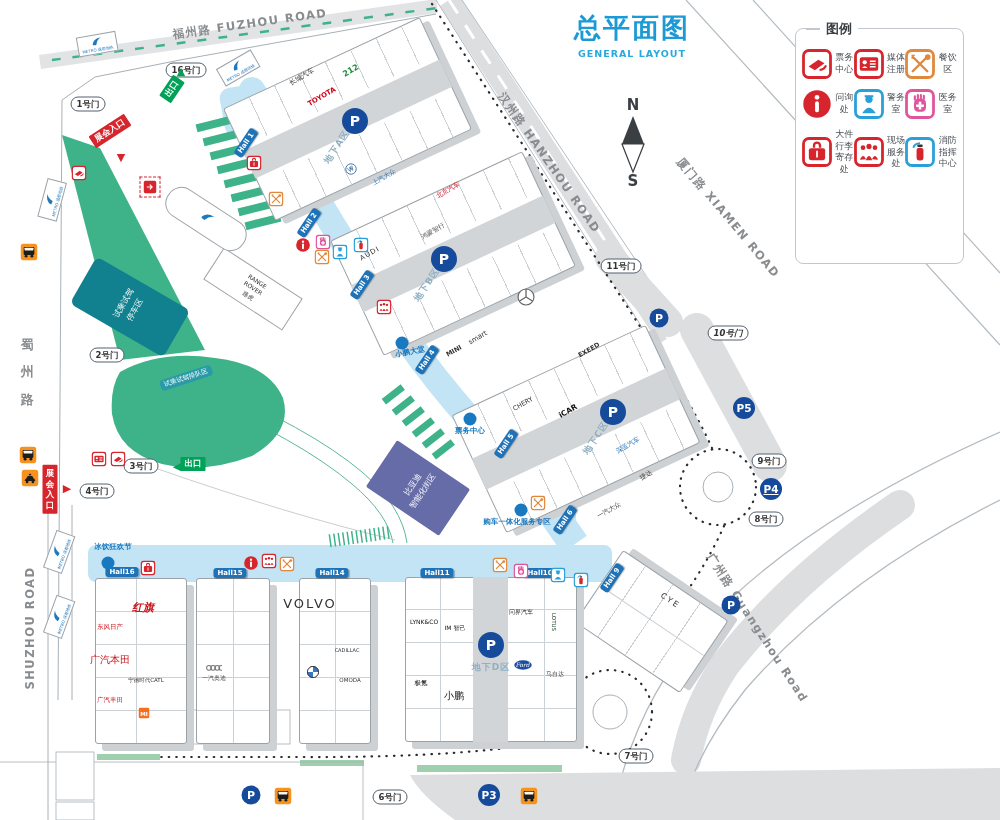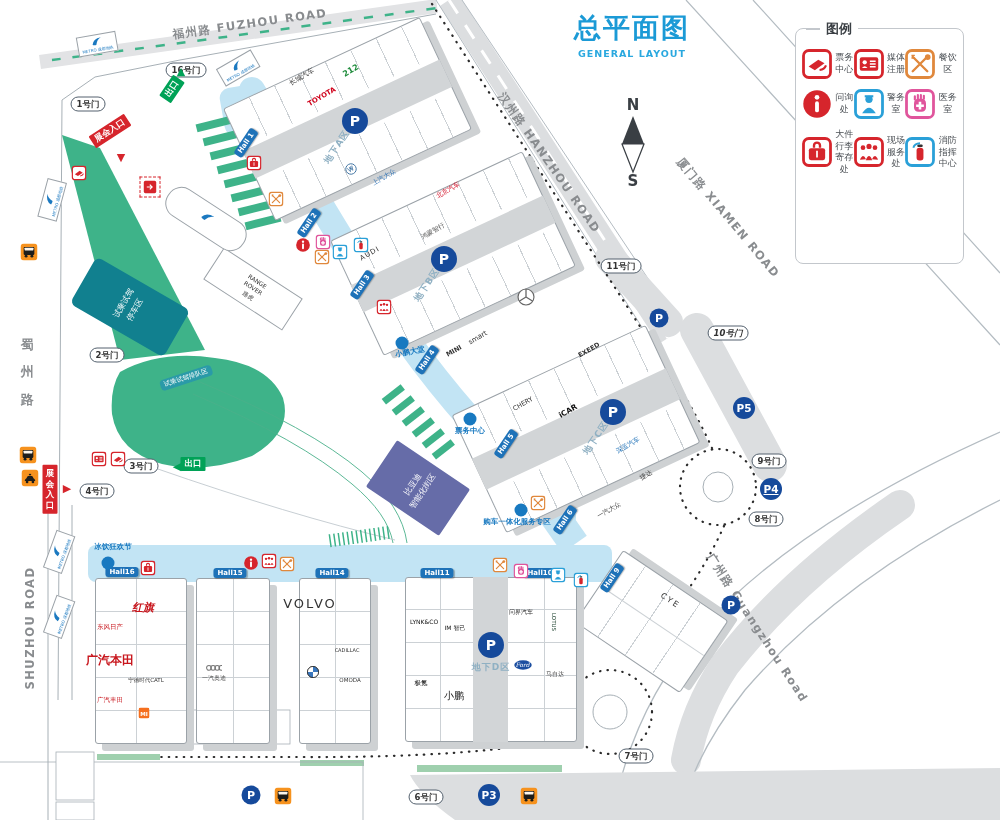--- a/index.html
+++ b/index.html
@@ -203,21 +203,21 @@
       <div class="halltag" style="left: 612px; top: 578px; transform: translate(-50%, -50%) rotate(-56deg);">Hall 9</div>
       <div class="halltag" style="left: 540px; top: 573px; transform: translate(-50%, -50%) rotate(0deg);">Hall10</div>
       <div class="halltag" style="left: 437px; top: 573px; transform: translate(-50%, -50%) rotate(0deg);">Hall11</div>
       <div class="halltag" style="left: 332px; top: 573px; transform: translate(-50%, -50%) rotate(0deg);">Hall14</div>
       <div class="halltag" style="left: 230px; top: 573px; transform: translate(-50%, -50%) rotate(0deg);">Hall15</div>
       <div class="halltag" style="left: 122px; top: 572px; transform: translate(-50%, -50%) rotate(0deg);">Hall16</div>
       <div class="gate" style="left: 88px; top: 104px; transform: translate(-50%, -50%) rotate(0deg);">1号门</div>
       <div class="gate" style="left: 107px; top: 355px; transform: translate(-50%, -50%) rotate(0deg);">2号门</div>
       <div class="gate" style="left: 141px; top: 466px; transform: translate(-50%, -50%) rotate(0deg);">3号门</div>
       <div class="gate" style="left: 97px; top: 491px; transform: translate(-50%, -50%) rotate(0deg);">4号门</div>
-      <div class="gate" style="left: 390px; top: 797px; transform: translate(-50%, -50%) rotate(0deg); margin-left: 36px;">6号门</div>
+      <div class="gate" style="left: 390px; top: 797px; transform: translate(-50%, -50%) rotate(0deg);">6号门</div>
       <div class="gate" style="left: 636px; top: 756px; transform: translate(-50%, -50%) rotate(0deg);">7号门</div>
       <div class="gate" style="left: 766px; top: 519px; transform: translate(-50%, -50%) rotate(0deg);">8号门</div>
       <div class="gate" style="left: 769px; top: 461px; transform: translate(-50%, -50%) rotate(0deg);">9号门</div>
       <div class="gate" style="left: 728px; top: 333px; transform: translate(-50%, -50%) rotate(0deg); font-style: italic;">10号门</div>
       <div class="gate" style="left: 621px; top: 266px; transform: translate(-50%, -50%) rotate(0deg);">11号门</div>
       <div class="gate" style="left: 186px; top: 70px; transform: translate(-50%, -50%) rotate(0deg);">16号门</div>
       <div class="pmark big" style="left: 355px; top: 121px; transform: translate(-50%, -50%) rotate(0deg);">P</div>
       <div class="pmark big" style="left: 444px; top: 259px; transform: translate(-50%, -50%) rotate(0deg);">P</div>
       <div class="pmark big" style="left: 613px; top: 412px; transform: translate(-50%, -50%) rotate(0deg);">P</div>
       <div class="pmark big" style="left: 491px; top: 645px; transform: translate(-50%, -50%) rotate(0deg);">P</div>
@@ -520,21 +520,21 @@
       <div class="brand" style="left: 478px; top: 338px; transform: translate(-50%, -50%) rotate(-30deg); font-size: 7px; color: rgb(51, 51, 51);">smart</div>
       <div class="brand" style="left: 454px; top: 351px; transform: translate(-50%, -50%) rotate(-30deg); font-size: 6.5px; color: rgb(51, 51, 51); font-weight: bold;">MINI</div>
       <div class="brand" style="left: 589px; top: 350px; transform: translate(-50%, -50%) rotate(-30deg); font-size: 6.5px; color: rgb(51, 51, 51); font-weight: bold;">EXEED</div>
       <div class="brand" style="left: 523px; top: 404px; transform: translate(-50%, -50%) rotate(-30deg); font-size: 6.5px; color: rgb(51, 51, 51);">CHERY</div>
       <div class="brand" style="left: 568px; top: 411px; transform: translate(-50%, -50%) rotate(-30deg); font-size: 7.5px; color: rgb(17, 17, 17); font-weight: bold;">iCAR</div>
       <div class="brand" style="left: 628px; top: 445px; transform: translate(-50%, -50%) rotate(-30deg); font-size: 6.5px; color: rgb(29, 112, 183);">深蓝汽车</div>
       <div class="brand" style="left: 646px; top: 475px; transform: translate(-50%, -50%) rotate(-30deg); font-size: 6.5px; color: rgb(68, 68, 68);">捷达</div>
       <div class="brand" style="left: 609px; top: 510px; transform: translate(-50%, -50%) rotate(-30deg); font-size: 6.5px; color: rgb(68, 68, 68);">一汽大众</div>
       <div class="brand" style="left: 143px; top: 608px; transform: translate(-50%, -50%) rotate(0deg); font-size: 11px; color: rgb(200, 22, 29); font-weight: bold; font-style: italic;">红旗</div>
       <div class="brand" style="left: 110px; top: 627px; transform: translate(-50%, -50%) rotate(0deg); font-size: 6.5px; color: rgb(200, 22, 29);">东风日产</div>
-      <div class="brand" style="left: 110px; top: 660px; transform: translate(-50%, -50%) rotate(0deg); font-size: 12px; color: rgb(200, 22, 29); font-weight: bold;">广汽本田</div>
+      <div class="brand" style="left: 110px; top: 660px; transform: translate(-50%, -50%) rotate(0deg); font-size: 10px; color: rgb(200, 22, 29);">广汽本田</div>
       <div class="brand" style="left: 110px; top: 700px; transform: translate(-50%, -50%) rotate(0deg); font-size: 6.5px; color: rgb(200, 22, 29);">广汽丰田</div>
       <div class="brand" style="left: 146px; top: 680px; transform: translate(-50%, -50%) rotate(0deg); font-size: 5.5px; color: rgb(51, 51, 51);">宁德时代CATL</div>
       <div class="brand" style="left: 214px; top: 678px; transform: translate(-50%, -50%) rotate(0deg); font-size: 6px; color: rgb(85, 85, 85);">一汽奥迪</div>
       <div class="brand" style="left: 310px; top: 604px; transform: translate(-50%, -50%) rotate(0deg); font-size: 13px; color: rgb(51, 51, 51); letter-spacing: 2px;">VOLVO</div>
       <div class="brand" style="left: 347px; top: 650px; transform: translate(-50%, -50%) rotate(0deg); font-size: 5px; color: rgb(51, 51, 51);">CADILLAC</div>
       <div class="brand" style="left: 350px; top: 680px; transform: translate(-50%, -50%) rotate(0deg); font-size: 5.5px; color: rgb(51, 51, 51);">OMODA</div>
       <div class="brand" style="left: 424px; top: 622px; transform: translate(-50%, -50%) rotate(0deg); font-size: 6px; color: rgb(17, 17, 17);">LYNK&amp;CO</div>
       <div class="brand" style="left: 455px; top: 628px; transform: translate(-50%, -50%) rotate(0deg); font-size: 6px; color: rgb(17, 17, 17);">IM 智己</div>
       <div class="brand" style="left: 421px; top: 683px; transform: translate(-50%, -50%) rotate(0deg); font-size: 6.5px; color: rgb(17, 17, 17);">极氪</div>
       <div class="brand" style="left: 454px; top: 696px; transform: translate(-50%, -50%) rotate(0deg); font-size: 10px; color: rgb(17, 17, 17);">小鹏</div>

